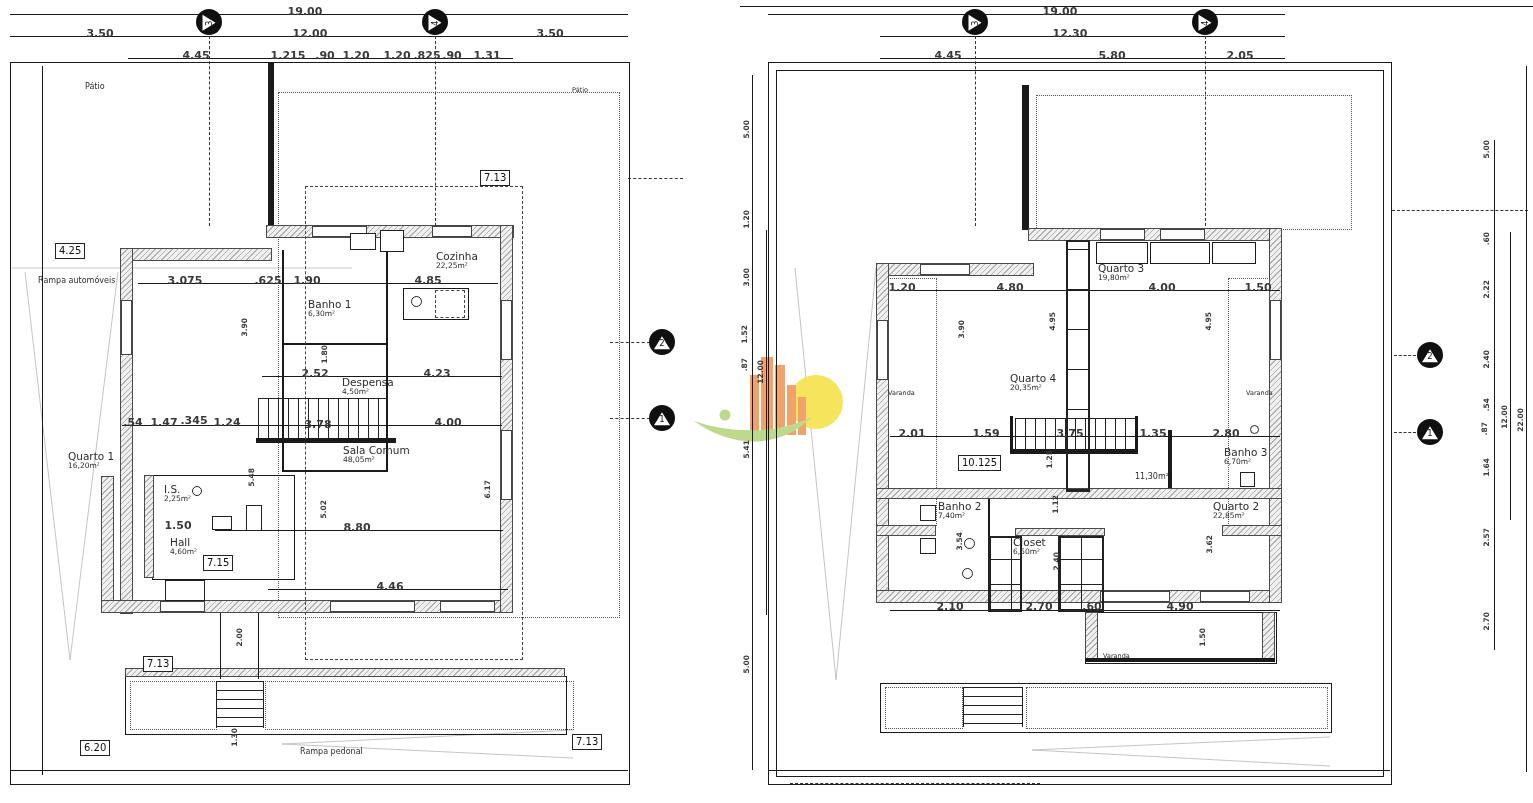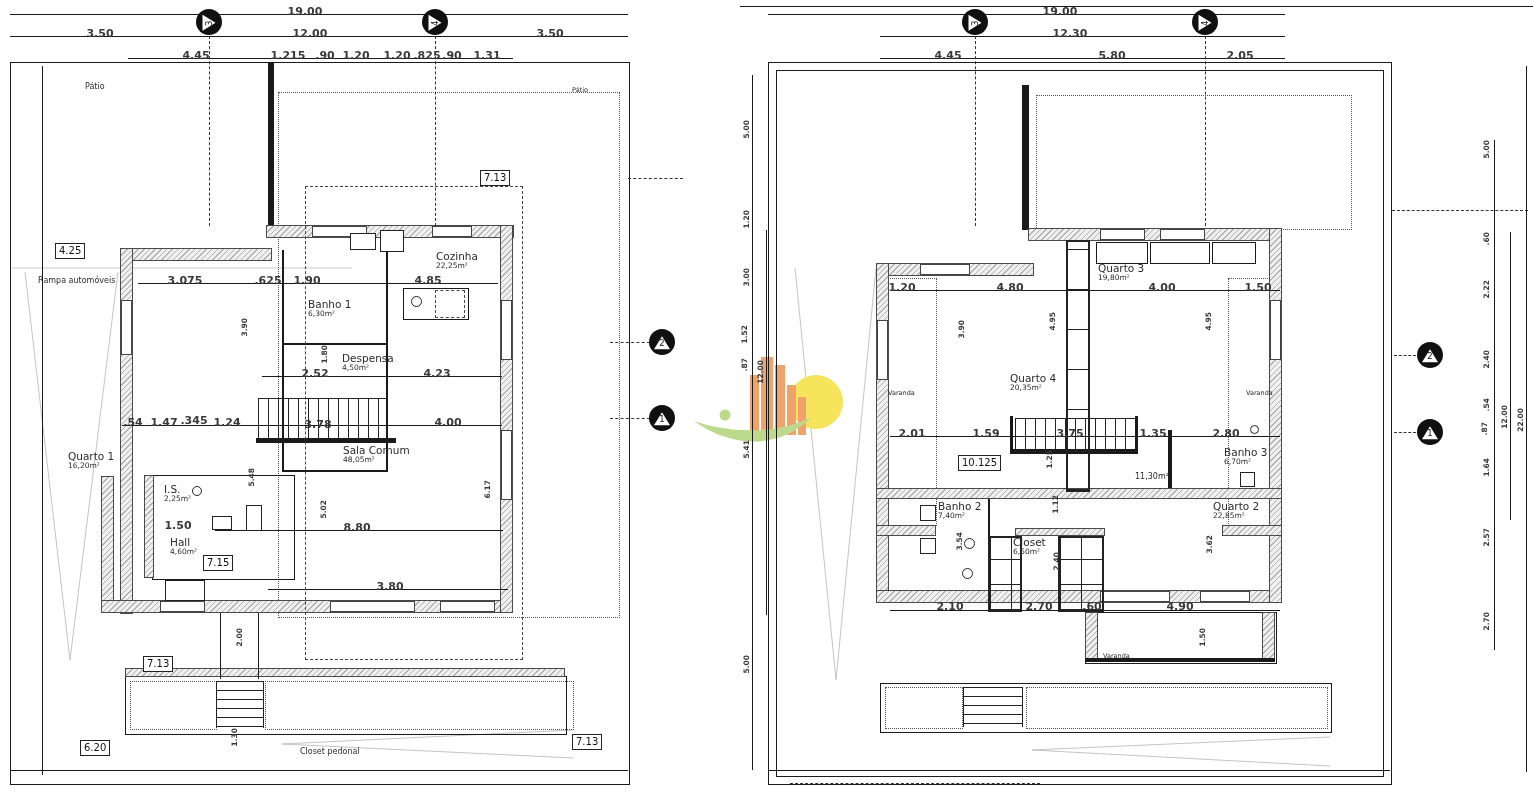--- a/index.html
+++ b/index.html
@@ -176,33 +176,33 @@
   <b class="d" style="left:164px;top:416px">1.47</b>
   <b class="d" style="left:194px;top:414px">.345</b>
   <b class="d" style="left:227px;top:416px">1.24</b>
   <b class="d" style="left:318px;top:418px">3.78</b>
   <b class="d" style="left:448px;top:416px">4.00</b>
   <b class="d" style="left:357px;top:521px">8.80</b>
   <b class="d" style="left:178px;top:519px">1.50</b>
   <b class="dv" style="left:247px;top:468px">5.48</b>
   <b class="dv" style="left:319px;top:500px">5.02</b>
   <b class="dv" style="left:483px;top:480px">6.17</b>
-  <b class="d" style="left:390px;top:580px">3.80</b>
+  <b class="d" style="left:390px;top:580px">4.46</b>
   <b class="dv" style="left:235px;top:628px">2.00</b>
   <b class="dv" style="left:230px;top:728px">1.30</b>
 
   <div class="rm" style="left:68px;top:450px">
     <span class="nm">Quarto 1</span>
       <span class="ar">16,20m²</span>
     </div>
   <div class="rm" style="left:308px;top:298px">
     <span class="nm">Banho 1</span>
       <span class="ar">6,30m²</span>
     </div>
-  <div class="rm" style="left:342px;top:352px">
+  <div class="rm" style="left:342px;top:376px">
     <span class="nm">Despensa</span>
       <span class="ar">4,50m²</span>
     </div>
   <div class="rm" style="left:436px;top:250px">
     <span class="nm">Cozinha</span>
       <span class="ar">22,25m²</span>
     </div>
   <div class="rm" style="left:343px;top:444px">
     <span class="nm">Sala Comum</span>
       <span class="ar">48,05m²</span>
@@ -219,21 +219,21 @@
   <span class="bx" style="left:55px;top:243px">4.25</span>
   <span class="bx" style="left:480px;top:170px">7.13</span>
   <span class="bx" style="left:203px;top:555px">7.15</span>
   <span class="bx" style="left:143px;top:656px">7.13</span>
   <span class="bx" style="left:80px;top:740px">6.20</span>
   <span class="bx" style="left:572px;top:734px">7.13</span>
 
   <span class="lb" style="left:85px;top:82px">Pátio</span>
   <span class="lb lbs" style="left:572px;top:86px">Pátio</span>
   <span class="lb" style="left:38px;top:276px">Rampa automóveis</span>
-  <span class="lb" style="left:300px;top:747px">Closet pedonal</span>
+  <span class="lb" style="left:300px;top:747px">Rampa pedonal</span>
 
   <div class="dshln" style="left:610px;top:342px;width:40px"></div>
   <div class="dshln" style="left:610px;top:418px;width:40px"></div>
   <div class="mk" style="left:649px;top:329px">
       <i class="tri"></i>
       <b>2</b>
     </div>
   <div class="mk" style="left:649px;top:405px">
       <i class="tri"></i>
       <b>1</b>

